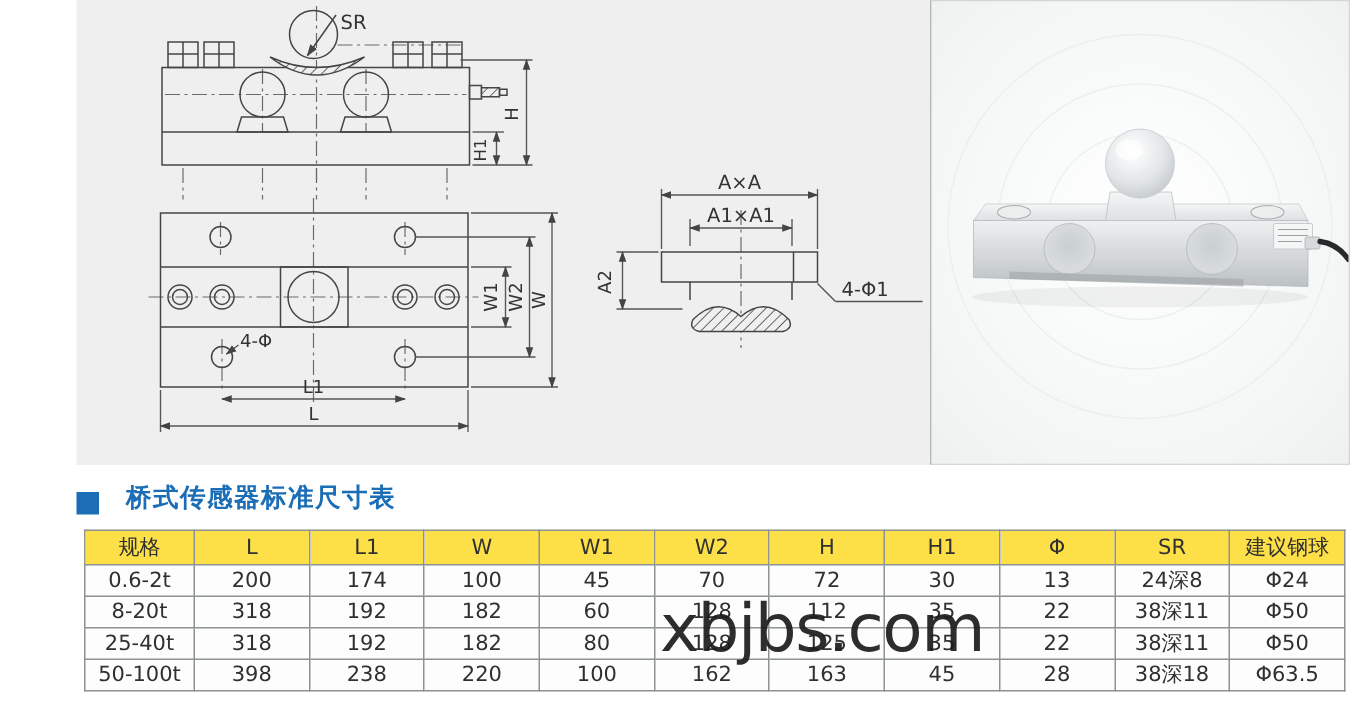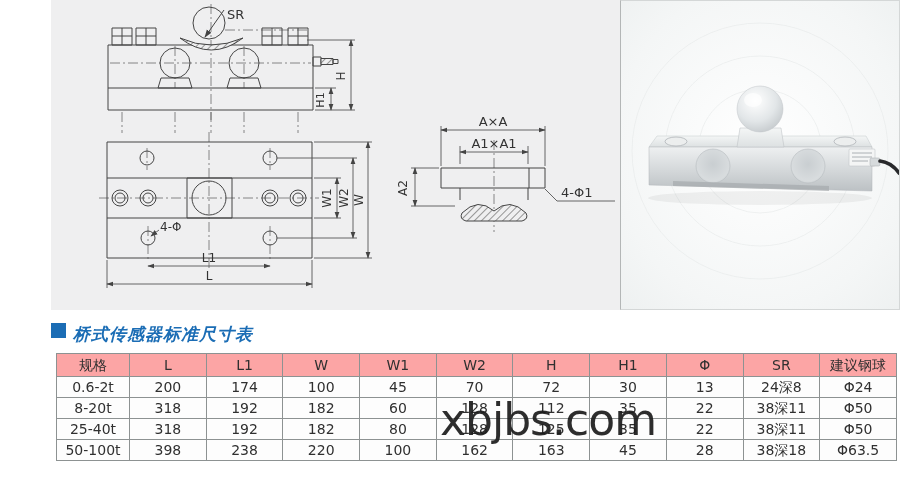--- a/index.html
+++ b/index.html
@@ -15,36 +15,36 @@
   .photo-panel{
     position:absolute;left:620px;top:0;width:280px;height:310px;
     background:#f8f9f9;border:1px solid #d4d7d7;border-left:1px solid #b3b6b6;
     box-sizing:border-box;
   }
   .dwg text{font-family:"DejaVu Sans","Liberation Sans",sans-serif;fill:#333;}
   .dwg line,.dwg rect,.dwg circle,.dwg path,.dwg polygon,.dwg polyline{vector-effect:non-scaling-stroke;}
 
   .section-title{
     position:absolute;left:51px;top:323px;height:20px;
-    display:flex;align-items:flex-start;gap:7px;font-style:italic;
+    display:flex;align-items:flex-end;gap:18px;
   }
   .title-bullet{width:15px;height:15px;display:inline-block;}
   .title-text{font-size:17px;font-weight:bold;letter-spacing:1px;}
 
   .dim-table{
     position:absolute;left:56px;top:353px;width:841px;
     border-collapse:collapse;table-layout:fixed;
     font-size:14px;color:#303030;text-align:center;
     background:#fdfdfd;
   }
   .dim-table th,.dim-table td{
     border:1px solid #8d9292;padding:0;height:20px;line-height:20px;
     font-weight:normal;overflow:hidden;white-space:nowrap;
   }
-  .dim-table th{background:#fca5a5;height:22px;line-height:22px;}
+  .dim-table th{background:#fde047;height:22px;line-height:22px;}
   .dim-table th:first-child,.dim-table td:first-child{width:72px;}
 
   .watermark{
     position:absolute;left:440px;top:398px;z-index:5;
     font-size:44px;line-height:1;letter-spacing:-1px;
     pointer-events:none;opacity:0.92;
   }
 </style>
 </head>
 <body>

